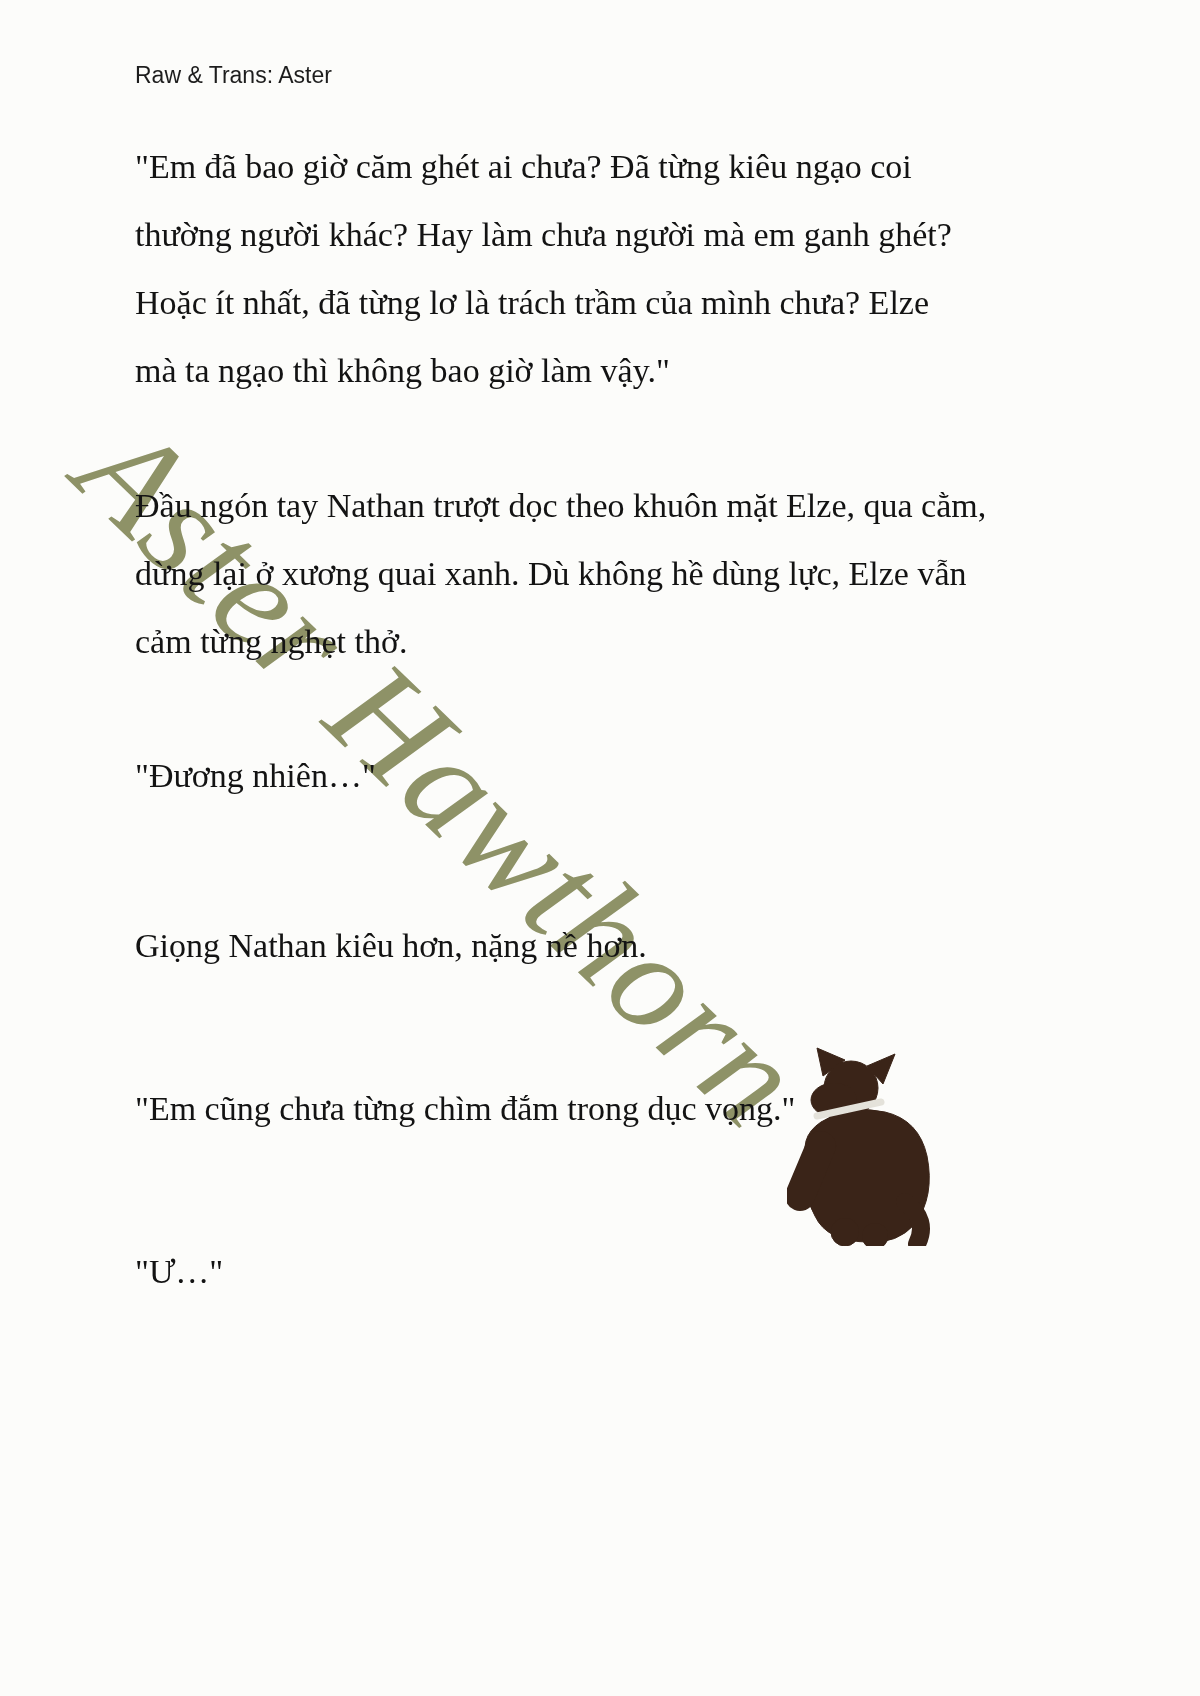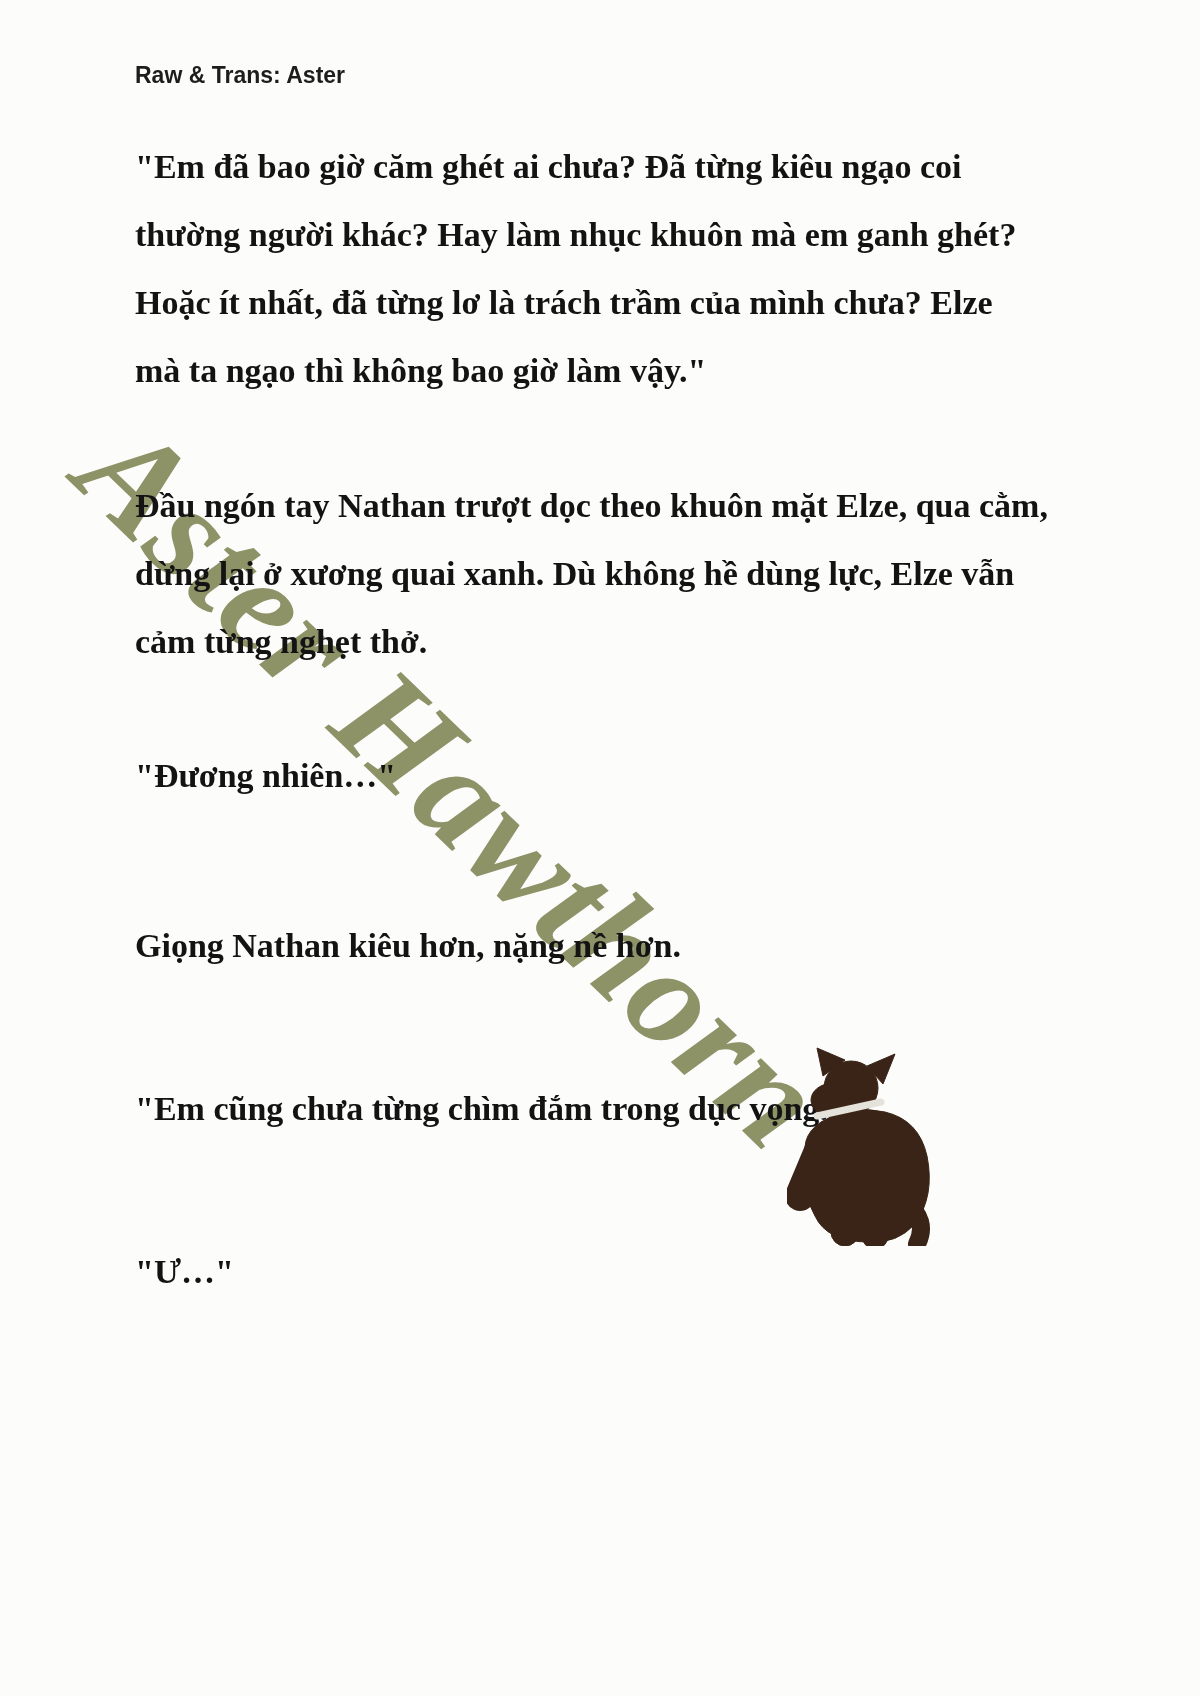--- a/index.html
+++ b/index.html
@@ -3,21 +3,21 @@
 <meta charset="utf-8">
 <style>
   html,body{margin:0;padding:0;}
   body{
     width:1200px;height:1696px;
     background:#fcfcfa;
     position:relative;
     overflow:hidden;
     font-family:"Liberation Serif", serif;
   }
-  .page{position:absolute;inset:0;font-weight:bold;}
+  .page{position:absolute;inset:0;}
 
   .credit{
     position:absolute;left:135px;top:62px;
     font-family:"Liberation Sans", sans-serif;
     font-size:23px;color:#1d1d1d;
     z-index:4;
   }
 
   .watermark{
     position:absolute;left:160px;top:388px;
@@ -52,21 +52,21 @@
 <body style="background: rgb(252, 252, 250);">
 
 <div class="page">
 
   <div class="credit">Raw &amp; Trans: Aster</div>
 
   <div class="watermark" style="color: rgb(138, 142, 98);">Aster Hawthorn</div>
 
   <div class="para" style="top:133px">
     <div class="line">"Em đã bao giờ căm ghét ai chưa? Đã từng kiêu ngạo coi</div>
-    <div class="line">thường người khác? Hay làm nhục khuôn mà em ganh ghét?</div>
+    <div class="line">thường người khác? Hay làm chưa người mà em ganh ghét?</div>
     <div class="line">Hoặc ít nhất, đã từng lơ là trách trầm của mình chưa? Elze</div>
     <div class="line">mà ta ngạo thì không bao giờ làm vậy."</div>
   </div>
 
   <div class="para" style="top:472px">
     <div class="line">Đầu ngón tay Nathan trượt dọc theo khuôn mặt Elze, qua cằm,</div>
     <div class="line">dừng lại ở xương quai xanh. Dù không hề dùng lực, Elze vẫn</div>
     <div class="line">cảm từng nghẹt thở.</div>
   </div>
 

